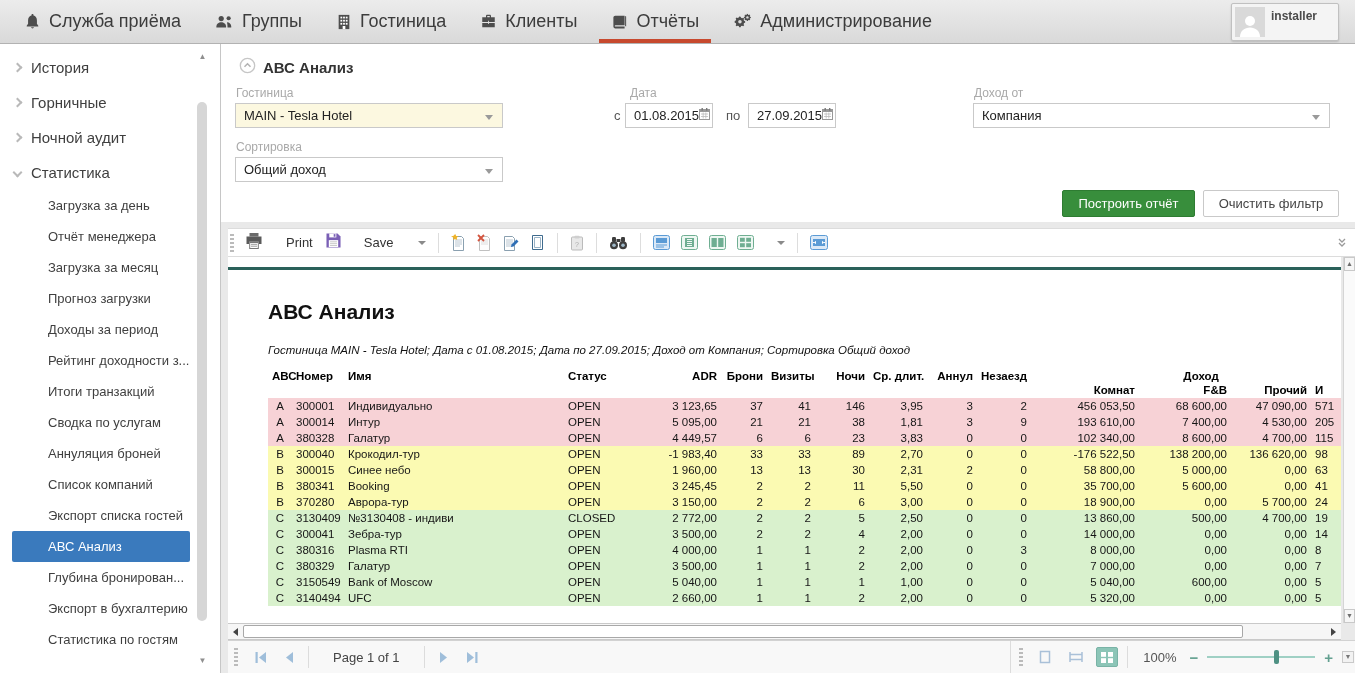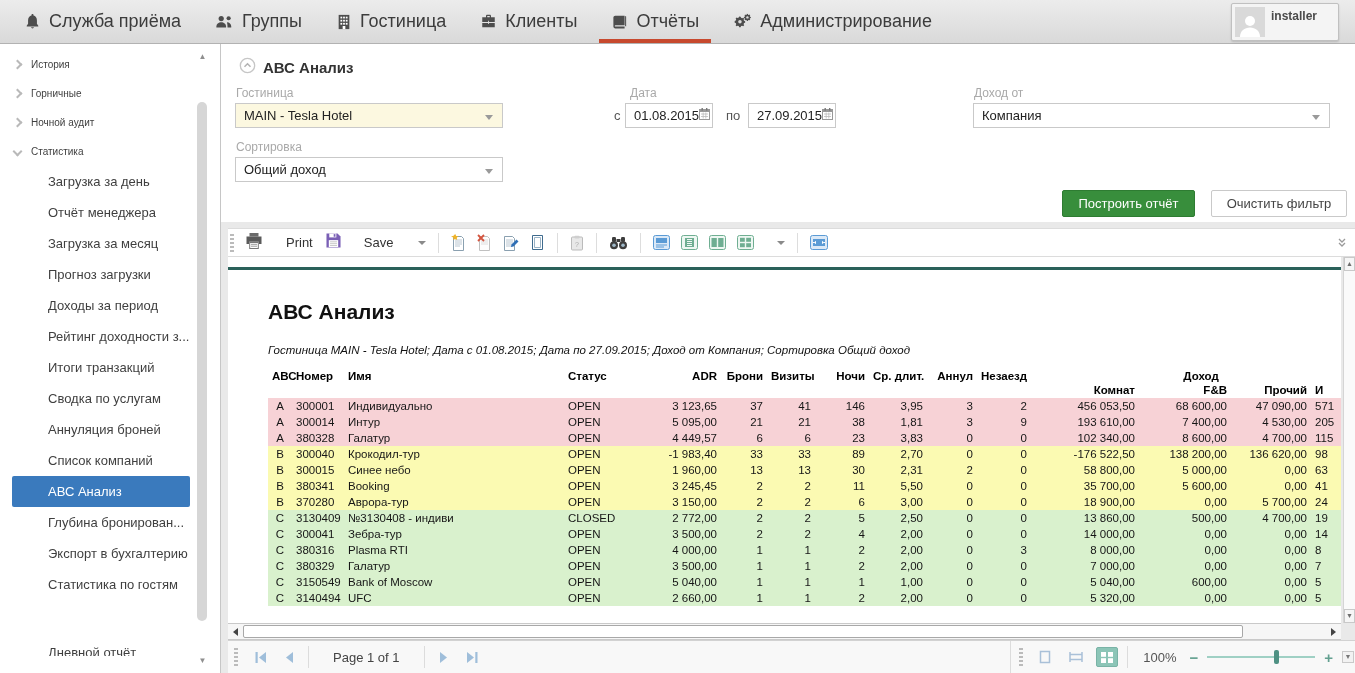--- a/index.html
+++ b/index.html
@@ -16,21 +16,21 @@
   .avatar { width:30px; height:30px; background:#d9d9d9; display:flex; align-items:flex-end; justify-content:center; overflow:hidden; }
   .user-name { font-size:12px; font-weight:bold; color:#4a4a4a; align-self:flex-start; margin-top:2px; }
 
   
   .body { flex:1; display:flex; min-height:0; }
 
   
   .sidebar { width:221px; flex:0 0 221px; background:#fff; border-right:1px solid #c6c6c6; position:relative; overflow:hidden; }
   .sb-list { padding-top:6px; }
   .sb-item { display:flex; align-items:center; cursor:pointer; color:#3f3f3f; }
-  .sb-group { padding:9px 0 9px 12px; font-size:10px; gap:10px; }
+  .sb-group { padding:9px 0 9px 12px; font-size:15px; gap:10px; }
   .sb-child { padding:8px 0 8px 48px; font-size:13px; }
   .sb-selected { background:#3a7abd; color:#fff; margin:0 30px 0 12px; padding-left:36px; border-radius:2px; }
   .sb-clipped { height:10px; overflow:hidden; padding-top:2px; padding-bottom:0;margin-top:46px; }
   .chev { width:7px; height:7px; border-right:2px solid #b9b9b9; border-bottom:2px solid #b9b9b9; transform:rotate(-45deg); margin-left:2px; }
   .chev-down { transform:rotate(45deg); }
   .sb-scroll { position:absolute; top:6px; right:12px; bottom:6px; width:11px; }
   .sb-up, .sb-down { position:absolute; left:1px; width:9px; height:9px; color:#8f8f8f; font-size:8px; line-height:9px; text-align:center; }
   .sb-up { top:2px; } .sb-down { bottom:2px; }
   .sb-thumb { position:absolute; top:52px; bottom:46px; left:0; width:10px; background:#d6d6d6; border-radius:5px; }
 
@@ -43,21 +43,21 @@
   .flt-label { position:absolute; font-size:12px; color:#a9a9a9; }
   .selectbox { position:absolute; height:25px; border:1px solid #c9c9c9; background:#fff; font-size:13px; color:#222; display:flex; align-items:center; padding:0 22px 0 8px; cursor:pointer; }
   .selectbox::after { content:""; position:absolute; right:9px; top:11px; border-left:4px solid transparent; border-right:4px solid transparent; border-top:5px solid #9a9a9a; }
   .sel-hotel { left:14px; top:59px; width:268px; background:#fcf8e0; }
   .sel-sort  { left:14px; top:113px; width:268px; }
   .sel-income{ left:752px; top:59px; width:357px; }
   .date-prefix { position:absolute; top:64px; font-size:13px; color:#555; }
   .datebox { position:absolute; top:59px; height:25px; border:1px solid #c9c9c9; background:#fff; font-size:13px; color:#222; display:flex; align-items:center; justify-content:space-between; padding:0 5px 0 8px; cursor:text; }
   .btn { position:absolute; top:146px; height:27px; border-radius:2px; font-size:13px; display:flex; align-items:center; justify-content:center; cursor:pointer; }
   .btn-build { right:160px; width:133px; background:#388e3c; border:1px solid #2e7c32; color:#fff; }
-  .btn-clear { right:8px; width:136px; background:#fff; border:1px solid #c9c9c9; color:#444; }
+  .btn-clear { right:16px; width:136px; background:#fff; border:1px solid #c9c9c9; color:#444; }
 
   
   .workarea { flex:1; display:flex; flex-direction:column; min-height:0; padding-left:7px; }
   .rtoolbar { height:29px; flex:0 0 29px; background:#fff; border-top:1px solid #dcdcdc; border-bottom:1px solid #dcdcdc; display:flex; align-items:center; gap:7px; padding:0 6px 0 2px; }
   .tb-handle { width:4px; height:18px; background:repeating-linear-gradient(#bbb 0 2px, transparent 2px 4px); margin-right:2px; }
   .tb-label { font-size:13px; color:#333; margin:0 2px; }
   .tb-sep { width:1px; height:20px; background:#ddd; margin:0 3px; }
   .tb-btn { display:flex; align-items:center; gap:21px; cursor:pointer; padding:2px; }
   .tb-caret { border-left:4px solid transparent; border-right:4px solid transparent; border-top:4px solid #8a8a8a; margin-left:2px; }
   .tb-spacer { flex:1; }
@@ -235,20 +235,23 @@
           </div>
           <div class="sb-item sb-child">
             <span>Сводка по услугам</span>
           </div>
           <div class="sb-item sb-child">
             <span>Аннуляция броней</span>
           </div>
           <div class="sb-item sb-child">
             <span>Список компаний</span>
           </div>
+          <div class="sb-item sb-child">
+            <span>Экспорт списка гостей</span>
+          </div>
           <div class="sb-item sb-child sb-selected">
             <span>АВС Анализ</span>
           </div>
           <div class="sb-item sb-child">
             <span>Глубина бронирован...</span>
           </div>
           <div class="sb-item sb-child">
             <span>Экспорт в бухгалтерию</span>
           </div>
           <div class="sb-item sb-child">

